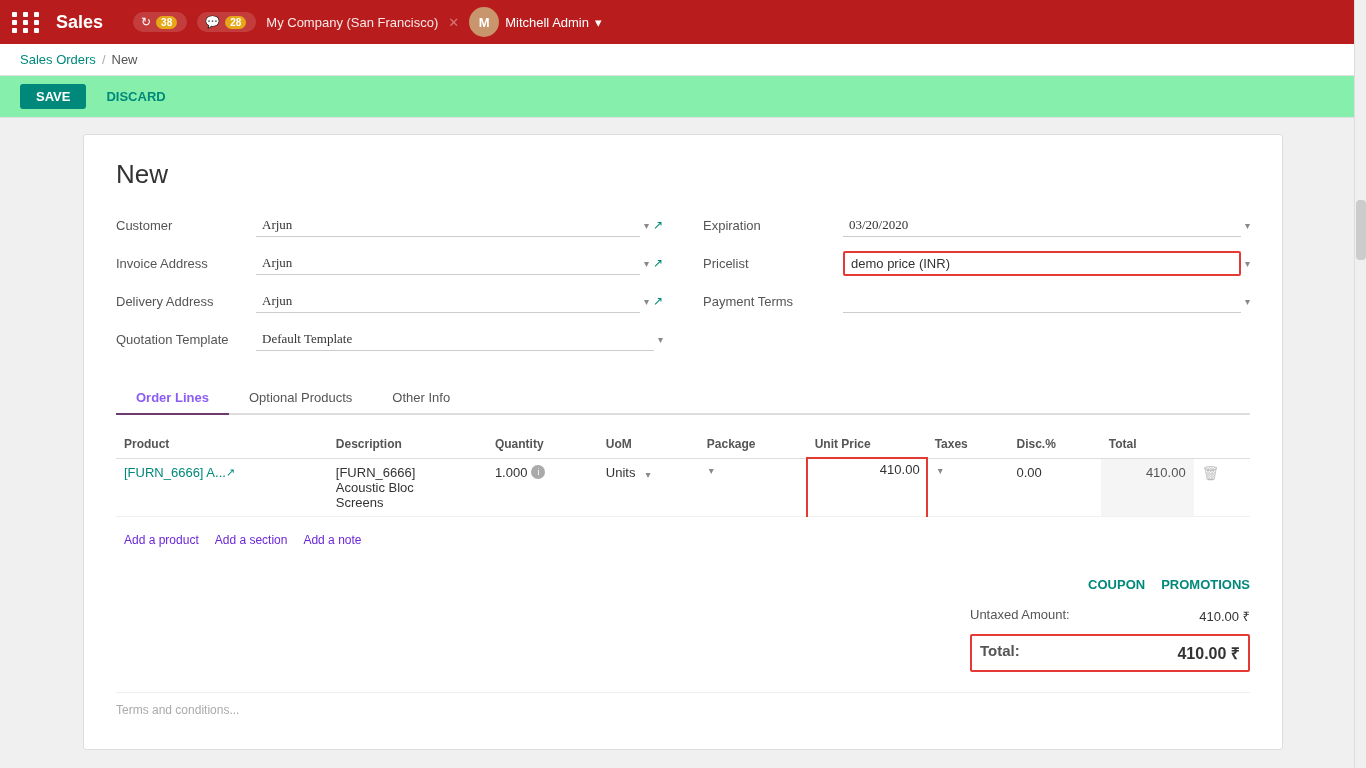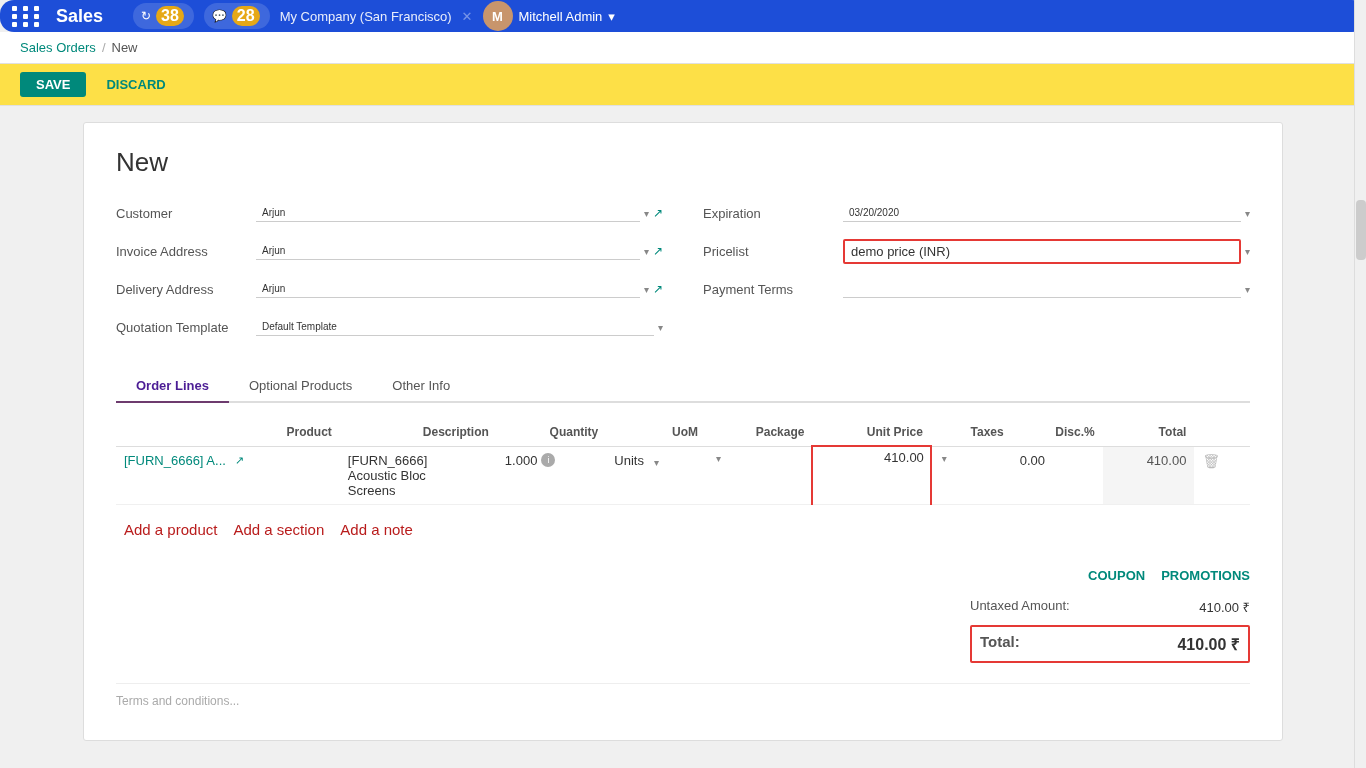--- a/index.html
+++ b/index.html
@@ -1,26 +1,25 @@
 <!DOCTYPE html>
 <html><head>
   <meta charset="utf-8">
   <style>
     * { box-sizing: border-box; margin: 0; padding: 0; font-family: 'Segoe UI', Arial, sans-serif; }
     body { background: #f0f0f0; font-size: 13px; color: #333; }
 
     
     .topbar {
-      background: #1d4ed8;
-      display: flex;
-      align-items: center;
-      height: 32px;
+      background: #b91c1c;
+      display: flex;
+      align-items: center;
+      height: 44px;
       padding: 0 12px;
       color: white;
-      border-radius: 14px;
     }
     .topbar-apps {
       display: grid;
       grid-template-columns: repeat(3,8px);
       gap: 3px;
       margin-right: 14px;
       cursor: pointer;
     }
     .topbar-apps span {
       width: 5px; height: 5px; background: white; border-radius: 1px; display: block;
@@ -56,21 +55,21 @@
       align-items: center;
       gap: 5px;
       cursor: pointer;
       color: white;
       font-size: 12px;
     }
     .badge-count {
       background: #e6a817;
       border-radius: 10px;
       padding: 1px 5px;
-      font-size: 16px;
+      font-size: 10px;
       font-weight: bold;
       color: white;
     }
     .topbar-company {
       color: rgba(255,255,255,0.9);
       font-size: 13px;
       cursor: pointer;
     }
     .topbar-sep { color: rgba(255,255,255,0.4); }
     .topbar-user {
@@ -97,21 +96,21 @@
       align-items: center;
       gap: 6px;
       font-size: 13px;
     }
     .breadcrumb-link { color: #00897b; cursor: pointer; text-decoration: none; }
     .breadcrumb-sep { color: #aaa; }
     .breadcrumb-current { color: #555; }
 
     
     .action-bar {
-      background: #fde047;
+      background: #86efac;
       padding: 8px 20px;
       border-bottom: 1px solid #e0e0e0;
       display: flex;
       gap: 8px;
     }
     .btn-save {
       background: #00897b;
       color: white;
       border: none;
       padding: 5px 16px;
@@ -175,24 +174,25 @@
       flex: 1;
       display: flex;
       align-items: center;
       gap: 4px;
     }
     .form-input {
       flex: 1;
       border: none;
       border-bottom: 1px solid #ccc;
       padding: 3px 6px;
-      font-size: 10px;
+      font-size: 13px;
       color: #333;
       background: transparent;
       outline: none;
+      font-family: Liberation Serif, serif;
     }
     .field-icon {
       color: #00897b;
       cursor: pointer;
       font-size: 12px;
     }
     .chevron-down { color: #888; font-size: 10px; }
 
     
     .pricelist-row .form-input-highlight {
@@ -212,33 +212,33 @@
     }
     .tab {
       padding: 8px 20px;
       cursor: pointer;
       font-size: 13px;
       color: #555;
       border-bottom: 2px solid transparent;
       margin-bottom: -2px;
     }
     .tab.active {
-      color: #4c1d95;
+      color: #8b5cf6;
       font-weight: 600;
       border-bottom: 2px solid #6d3b6e;
     }
 
     
     .order-table {
       width: 100%;
       border-collapse: collapse;
       margin-bottom: 10px;
     }
     .order-table th {
-      text-align: right;
+      text-align: left;
       font-size: 12px;
       font-weight: 600;
       color: #555;
       padding: 6px 8px;
       border-bottom: 1px solid #ddd;
     }
     .order-table td {
       padding: 6px 8px;
       font-size: 13px;
       vertical-align: top;
@@ -264,23 +264,23 @@
       align-items: center;
       justify-content: center;
       cursor: pointer;
     }
     .add-links {
       display: flex;
       gap: 16px;
       padding: 6px 8px;
     }
     .add-link {
-      color: #b91c1c;
-      cursor: pointer;
-      font-size: 15px;
+      color: #6d28d9;
+      cursor: pointer;
+      font-size: 12px;
       text-decoration: none;
     }
     .delete-icon { color: #bbb; cursor: pointer; font-size: 14px; }
 
     
     .totals-section {
       display: flex;
       justify-content: flex-end;
       flex-direction: column;
       align-items: flex-end;
@@ -474,21 +474,21 @@
           <th>Unit Price</th>
           <th>Taxes</th>
           <th>Disc.%</th>
           <th>Total</th>
           <th></th>
         </tr>
       </thead>
       <tbody>
         <tr>
           <td>
-            <div style="display:flex;align-items:center;gap:9px;">
+            <div style="display:flex;align-items:center;gap:0;">
               <span style="color:#00897b;cursor:pointer;">[FURN_6666] A...</span>
               <span style="color:#00897b;font-size:11px;">↗</span>
             </div>
           </td>
           <td>
             <div>[FURN_6666]</div>
             <div>Acoustic Bloc</div>
             <div>Screens</div>
           </td>
           <td>

